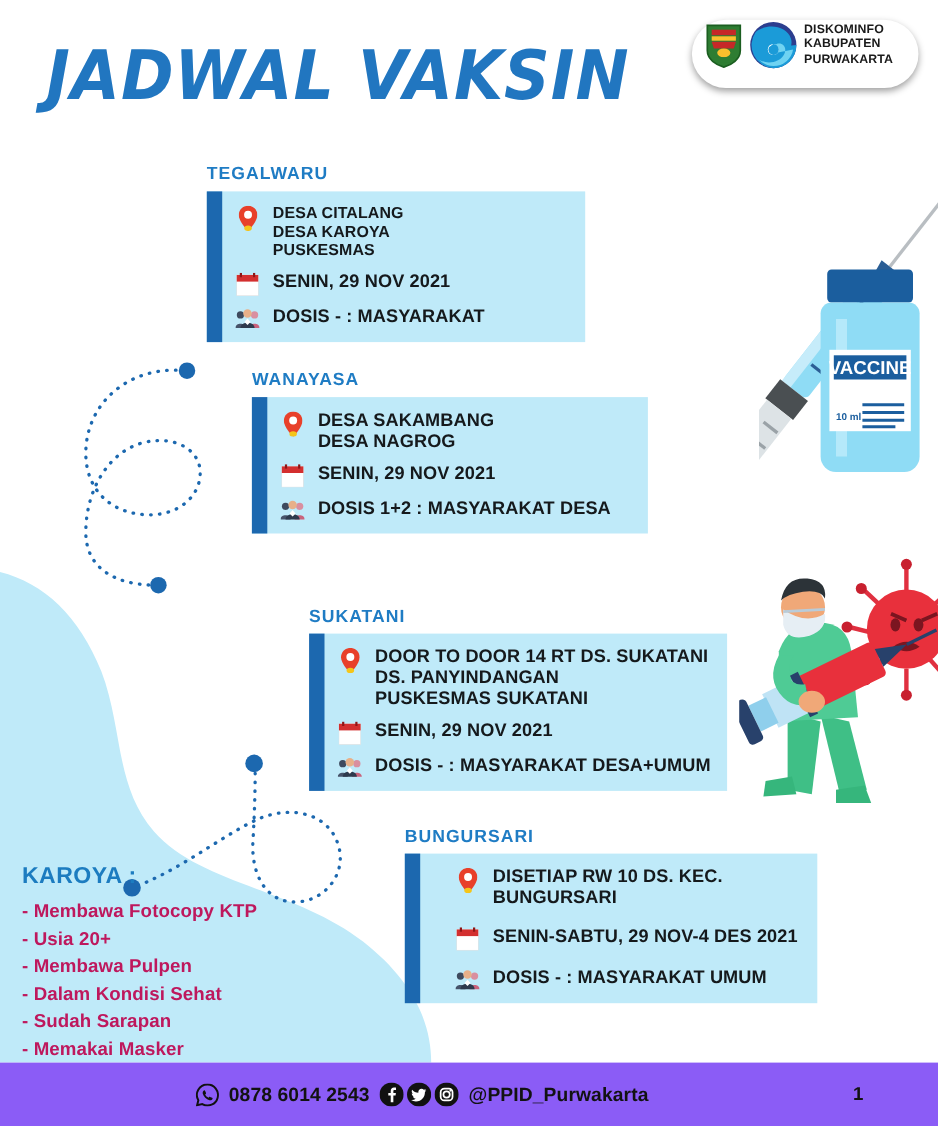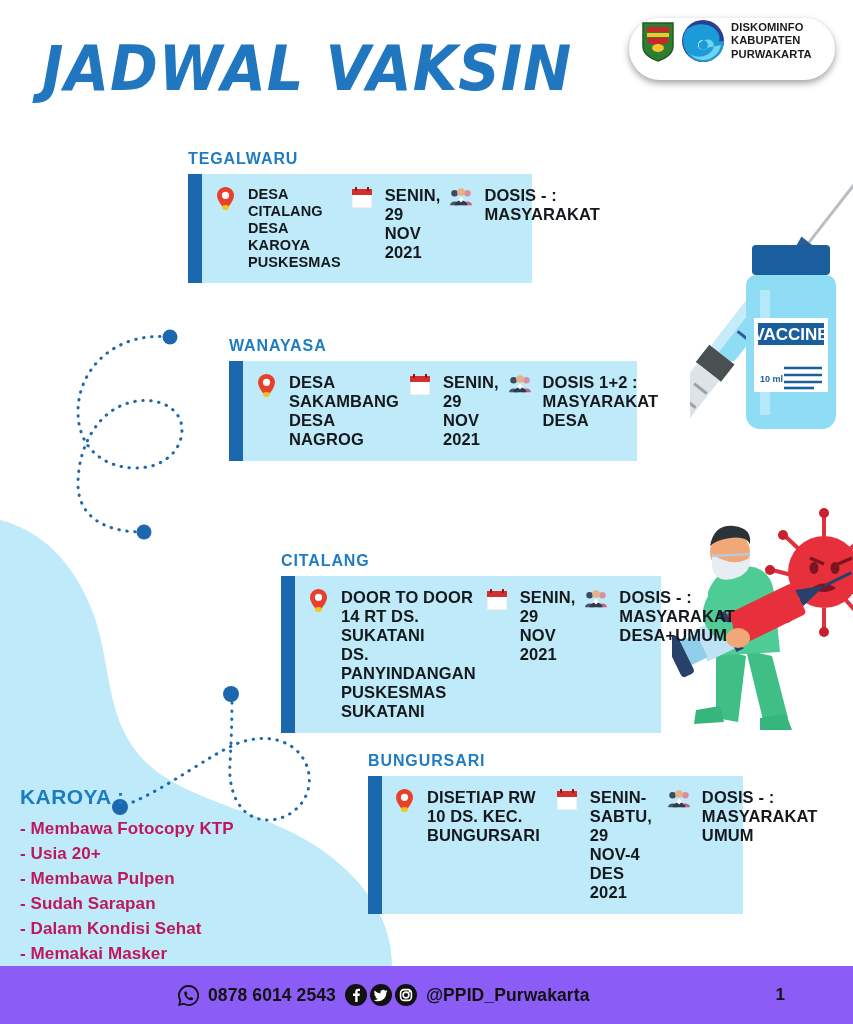--- a/index.html
+++ b/index.html
@@ -71,21 +71,21 @@
   }
   .card-bar {
     width: 14px;
     flex: 0 0 14px;
     background: #1C68AF;
   }
   .card-body {
     flex: 1;
     padding: 12px 14px 12px 12px;
     display: flex;
-    flex-direction: row;
+    flex-direction: column;
     gap: 10px;
   }
   .row { display: flex; align-items: flex-start; gap: 12px; }
   .row-ic { flex: 0 0 22px; width: 22px; display: flex; justify-content: center; padding-top: 1px; }
   .row-tx {
     font-size: 14.5px;
     font-weight: bold;
     color: #15191c;
     line-height: 17px;
     letter-spacing: 0.1px;
@@ -328,21 +328,21 @@
                 <path d="M5,19 C5,12 19,12 19,19 Z" fill="#2E3A4D"></path>
                 <path d="M12,9.6 l3,3.4 l-3,3 l-3,-3 z" fill="#ffffff"></path>
               </svg>
           </span>
           <span class="row-tx big">DOSIS - : MASYARAKAT</span>
         </div>
       </div>
     </div>
   </div>
 
-  <div class="sched" style="left:229px; top:337px; width:408px;">
+  <div class="sched" style="left:229px; top:337px; width:360px;">
     <div class="sched-head">WANAYASA</div>
     <div class="card">
       <div class="card-bar"></div>
       <div class="card-body">
         <div class="row">
           <span class="row-ic">
             <svg width="17" height="23" viewBox="0 0 17 23">
                 <path d="M8.5,0 C3.8,0 0,3.8 0,8.5 C0,14.5 8.5,23 8.5,23 C8.5,23 17,14.5 17,8.5 C17,3.8 13.2,0 8.5,0 Z" fill="#E8402A"></path>
                 <circle cx="8.5" cy="8.3" r="3.6" fill="#ffffff"></circle>
                 <ellipse cx="8.5" cy="20.5" rx="3.4" ry="2.4" fill="#F5C518"></ellipse>
@@ -374,21 +374,21 @@
                 <path d="M12,9.6 l3,3.4 l-3,3 l-3,-3 z" fill="#ffffff"></path>
               </svg>
           </span>
           <span class="row-tx big">DOSIS 1+2 : MASYARAKAT DESA</span>
         </div>
       </div>
     </div>
   </div>
 
   <div class="sched" style="left:281px; top:552px; width:380px;">
-    <div class="sched-head">CITALANG</div>
+    <div class="sched-head">SUKATANI</div>
     <div class="card">
       <div class="card-bar"></div>
       <div class="card-body">
         <div class="row">
           <span class="row-ic">
             <svg width="17" height="23" viewBox="0 0 17 23">
                 <path d="M8.5,0 C3.8,0 0,3.8 0,8.5 C0,14.5 8.5,23 8.5,23 C8.5,23 17,14.5 17,8.5 C17,3.8 13.2,0 8.5,0 Z" fill="#E8402A"></path>
                 <circle cx="8.5" cy="8.3" r="3.6" fill="#ffffff"></circle>
                 <ellipse cx="8.5" cy="20.5" rx="3.4" ry="2.4" fill="#F5C518"></ellipse>
               </svg>
@@ -423,21 +423,21 @@
           <span class="row-tx big">DOSIS - : MASYARAKAT DESA+UMUM</span>
         </div>
       </div>
     </div>
   </div>
 
   <div class="sched" style="left:368px; top:752px; width:375px;">
     <div class="sched-head">BUNGURSARI</div>
     <div class="card" style="min-height:120px;">
       <div class="card-bar"></div>
-      <div class="card-body" style="gap:16px; padding-left:11px;">
+      <div class="card-body" style="gap:16px; padding-left:32px;">
         <div class="row">
           <span class="row-ic">
             <svg width="17" height="23" viewBox="0 0 17 23">
                 <path d="M8.5,0 C3.8,0 0,3.8 0,8.5 C0,14.5 8.5,23 8.5,23 C8.5,23 17,14.5 17,8.5 C17,3.8 13.2,0 8.5,0 Z" fill="#E8402A"></path>
                 <circle cx="8.5" cy="8.3" r="3.6" fill="#ffffff"></circle>
                 <ellipse cx="8.5" cy="20.5" rx="3.4" ry="2.4" fill="#F5C518"></ellipse>
               </svg>
           </span>
           <span class="row-tx big">DISETIAP RW 10 DS. KEC. BUNGURSARI</span>
         </div>
@@ -468,22 +468,22 @@
         </div>
       </div>
     </div>
   </div>
 
   <div class="syarat">
     <div class="syarat-title">KAROYA :</div>
     <div class="syarat-item">- Membawa Fotocopy KTP</div>
     <div class="syarat-item">- Usia 20+</div>
     <div class="syarat-item">- Membawa Pulpen</div>
+    <div class="syarat-item">- Dalam Kondisi Sehat</div>
     <div class="syarat-item">- Sudah Sarapan</div>
-    <div class="syarat-item">- Dalam Kondisi Sehat</div>
     <div class="syarat-item">- Memakai Masker</div>
   </div>
 
   <div class="footer">
     <div class="footer-inner">
       <svg width="21" height="21" viewBox="0 0 21 21">
         <path d="M10.5,1 A9.5,9.5 0 0 0 2.3,15.3 L1.2,19.8 L5.9,18.7 A9.5,9.5 0 1 0 10.5,1 Z" fill="none" stroke="#111" stroke-width="1.8"></path>
         <path d="M7.4,6.3 c0.5,-0.2 0.9,0 1.1,0.5 l0.8,1.8 c0.2,0.4 0,0.7 -0.3,1 l-0.5,0.5 c0.6,1.3 1.7,2.3 3,2.9 l0.5,-0.6 c0.3,-0.3 0.6,-0.4 1,-0.2 l1.8,0.8 c0.5,0.2 0.6,0.7 0.4,1.1 c-0.5,1 -1.7,1.4 -2.8,1.1 c-2.8,-0.7 -5.3,-3.2 -6.1,-6 C6.1,8 6.5,6.7 7.4,6.3 Z" fill="#111"></path>
       </svg>
       <span class="footer-txt">0878 6014 2543</span>

